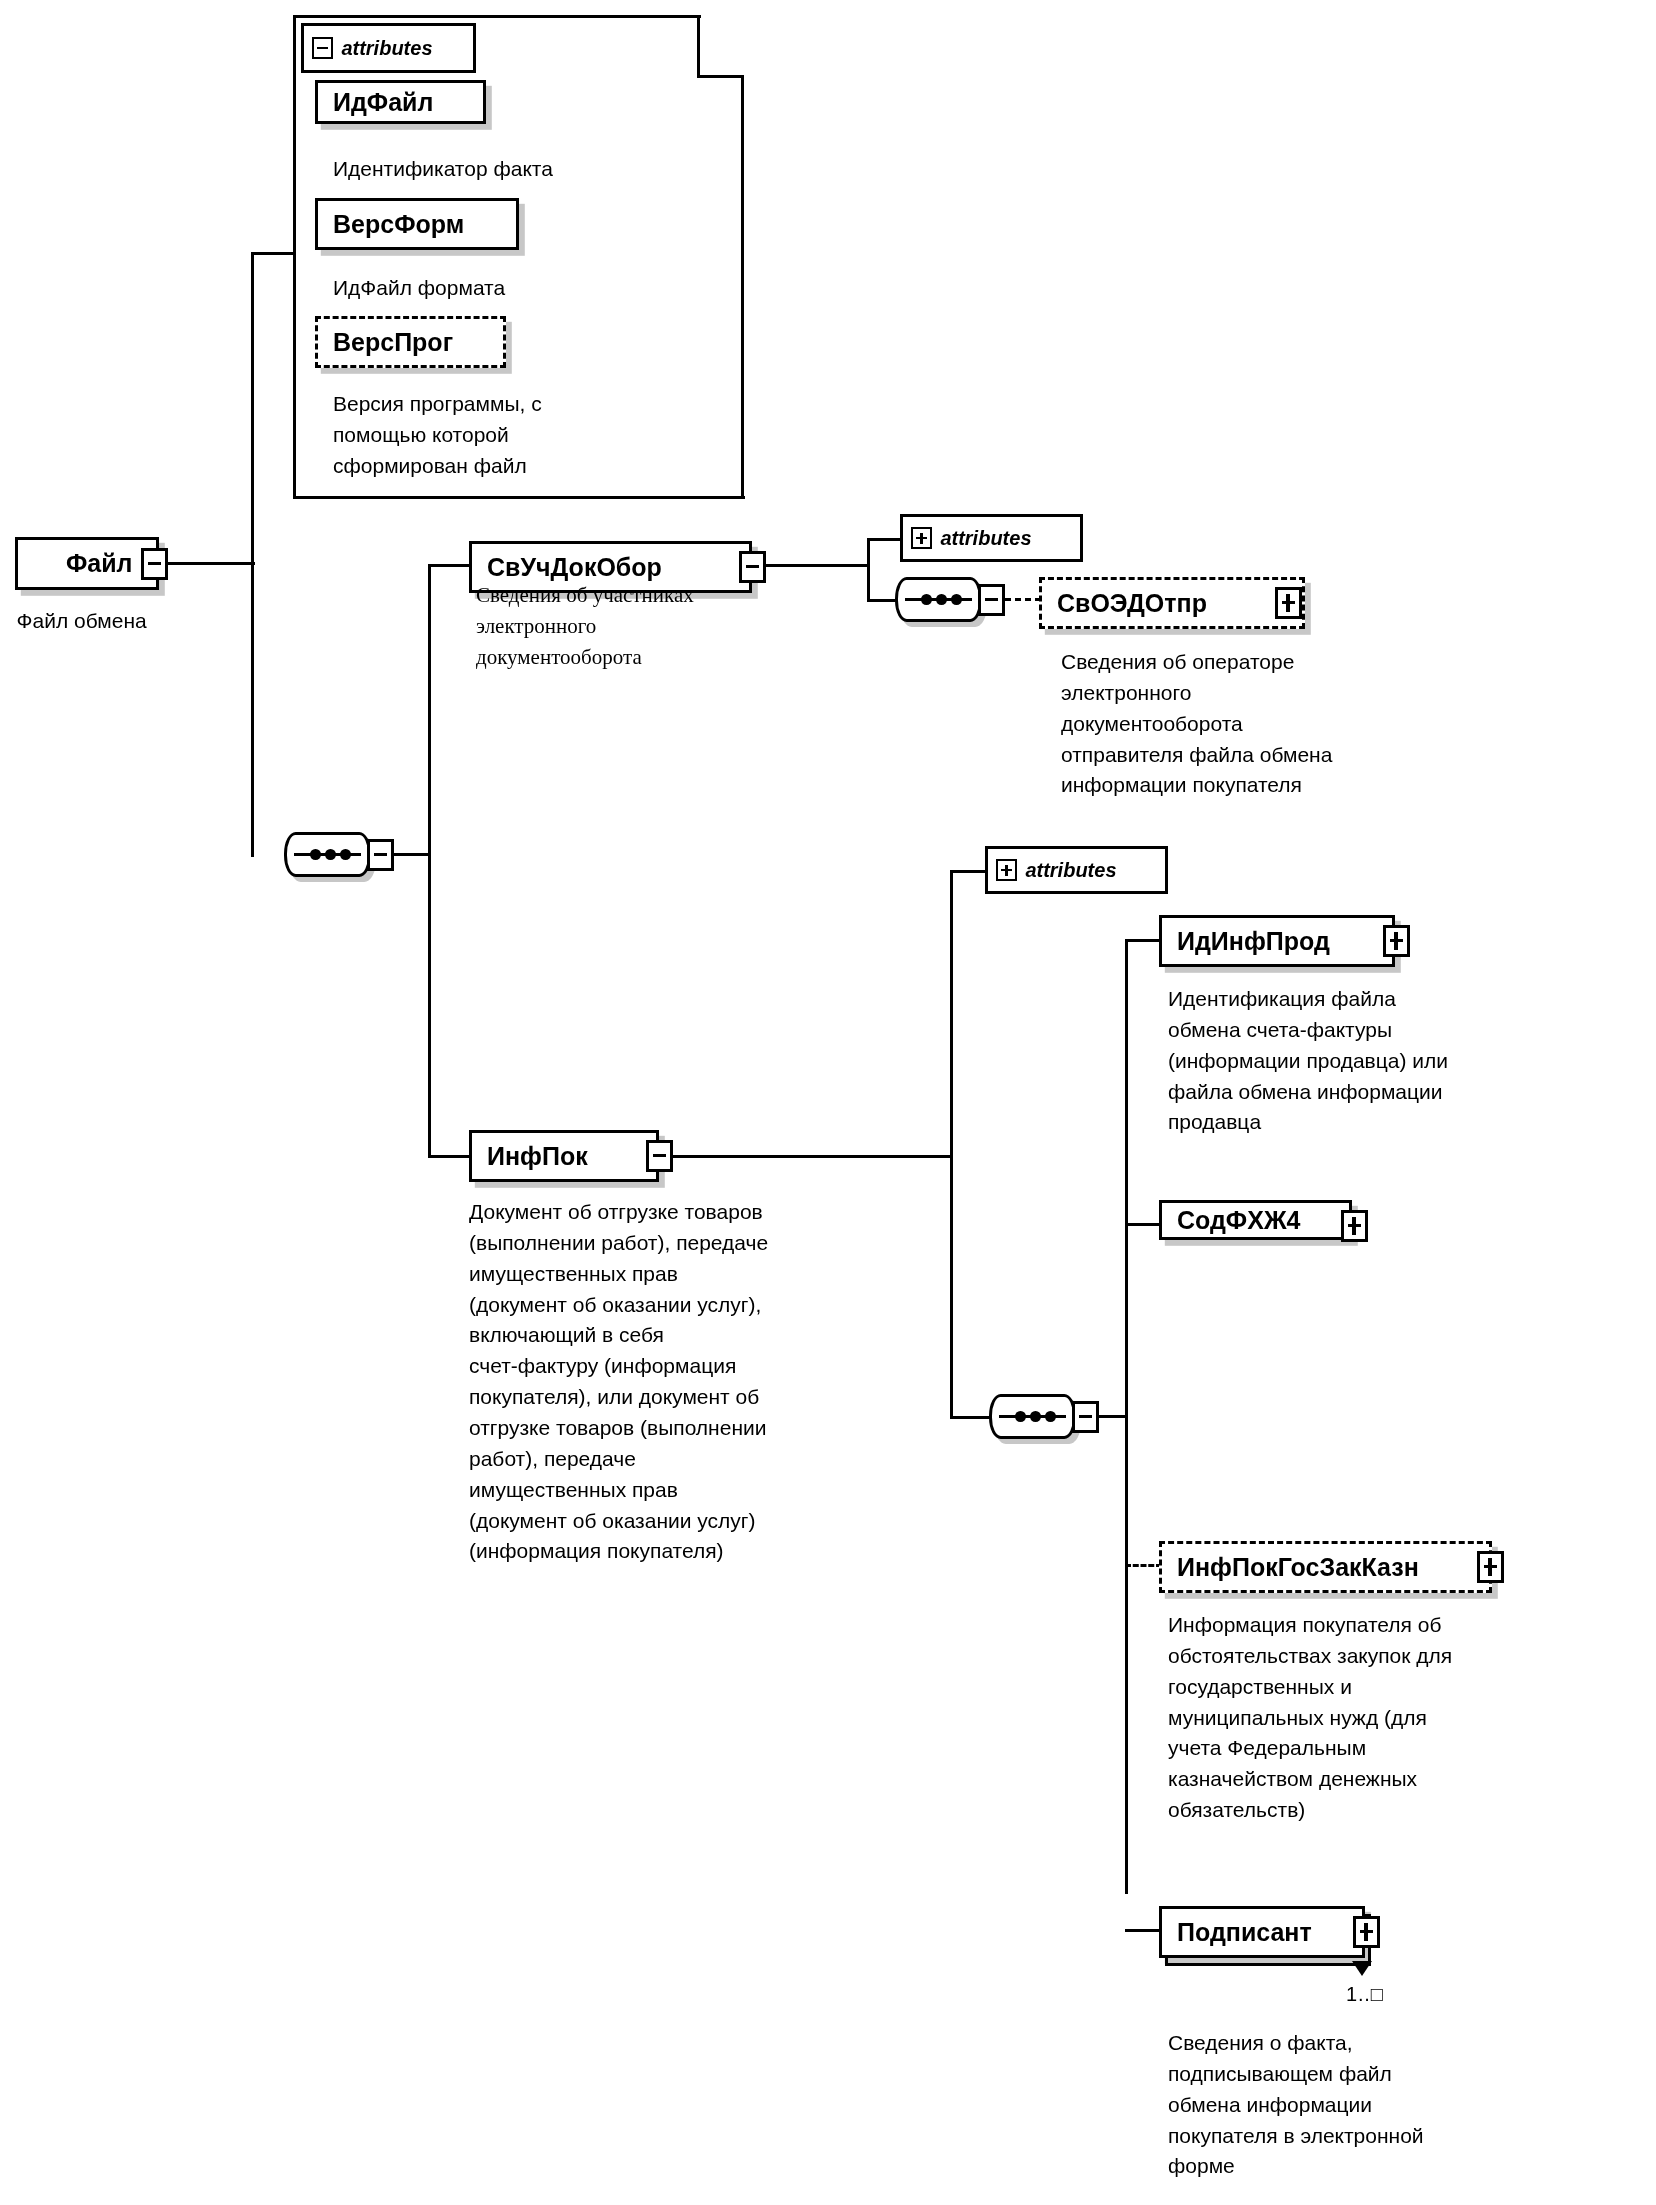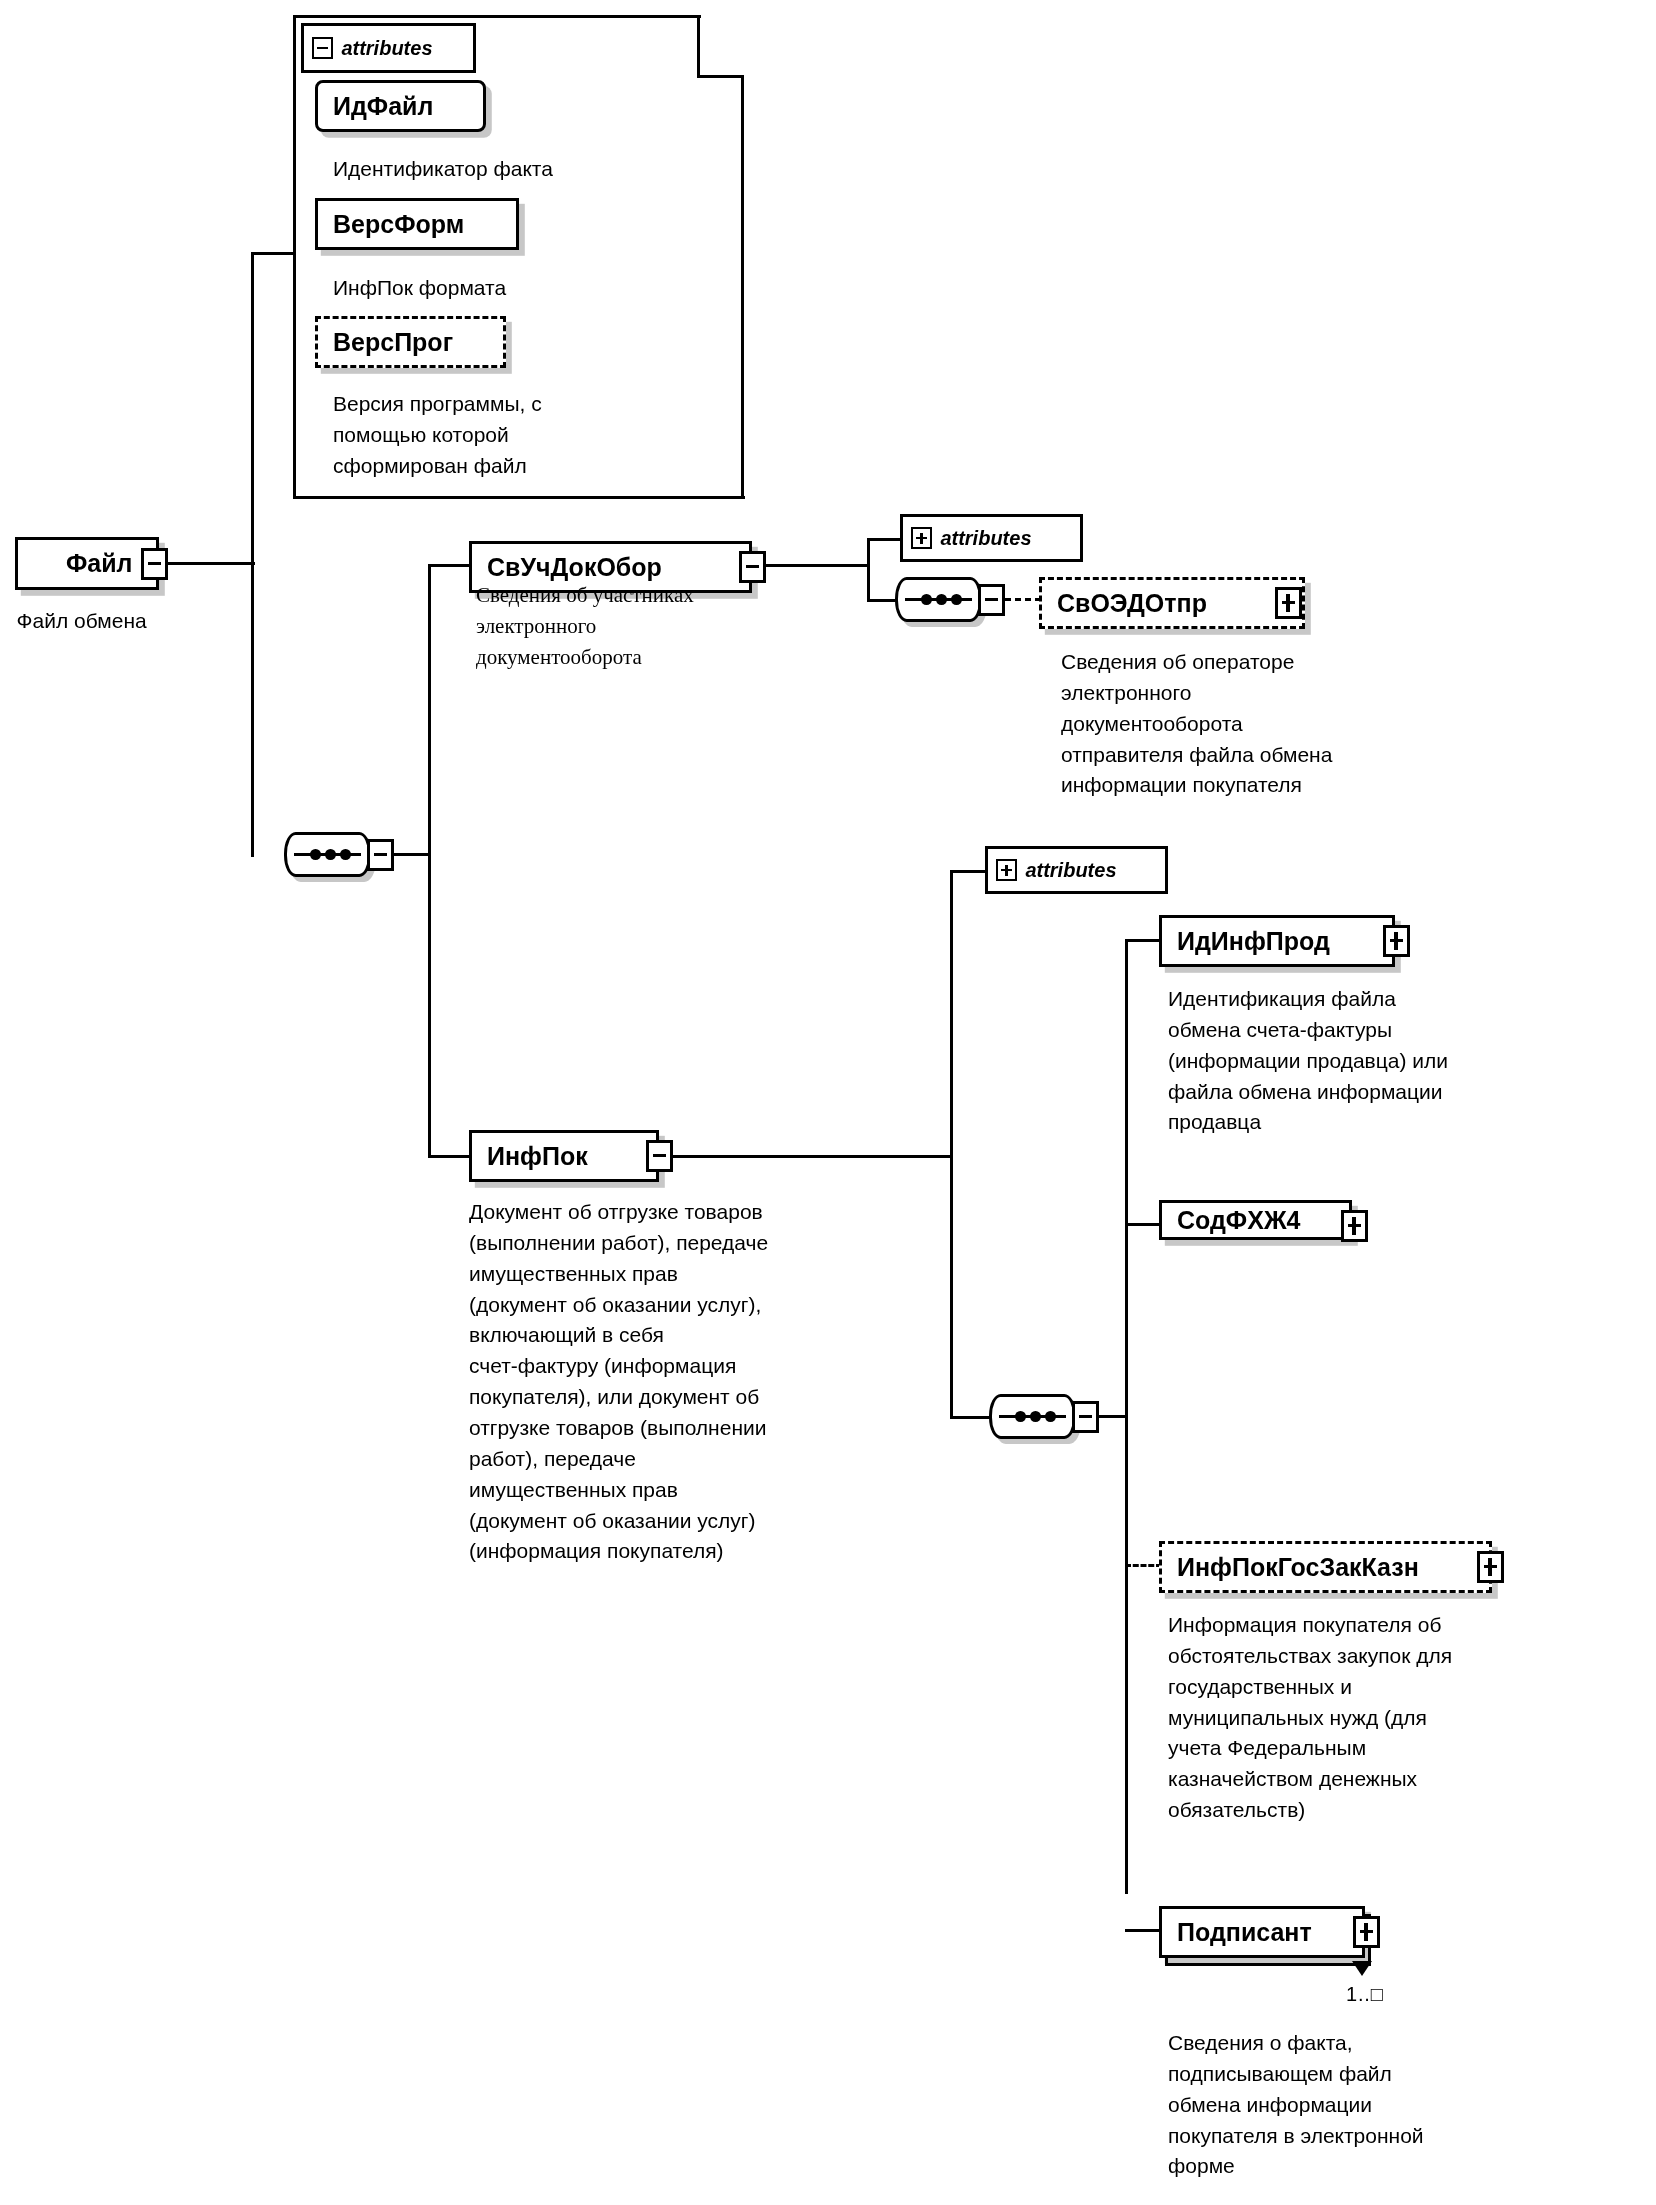--- a/index.html
+++ b/index.html
@@ -171,29 +171,29 @@
   <div class="line-v" style="left:697px; top:15px; height:63px;"></div>
   <div class="line-h" style="left:697px; top:75px; width:47px;"></div>
   <div class="line-v" style="left:741px; top:75px; height:424px;"></div>
   <div class="line-h" style="left:293px; top:496px; width:452px;"></div>
 
   <div class="attrbox" style="left:301px; top:23px; width:175px; height:50px;">
     <span class="toggle"></span>
     <span class="alabel">attributes</span>
   </div>
 
-  <div class="node" style="left:315px; top:80px; width:171px; height:52px;border-radius:8px;">
+  <div class="node" style="left:315px; top:80px; width:171px; height:44px;">
     <span class="nlabel">ИдФайл</span>
   </div>
   <div class="desc" style="left:333px; top:154px; width:391px;">Идентификатор факта</div>
 
   <div class="node" style="left:315px; top:198px; width:204px; height:52px;">
     <span class="nlabel">ВерсФорм</span>
   </div>
-  <div class="desc" style="left:333px; top:273px; width:391px;">ИнфПок формата</div>
+  <div class="desc" style="left:333px; top:273px; width:391px;">ИдФайл формата</div>
 
   <div class="node optional" style="left:315px; top:316px; width:191px; height:52px;">
     <span class="nlabel">ВерсПрог</span>
   </div>
   <div class="desc" style="left:333px; top:389px; width:358px;">Версия программы, с
 помощью которой
 сформирован файл</div>
 
   <div class="node" style="left:15px; top:537px; width:144px; height:53px;padding-left:48px;">
     <span class="nlabel">Файл</span>

